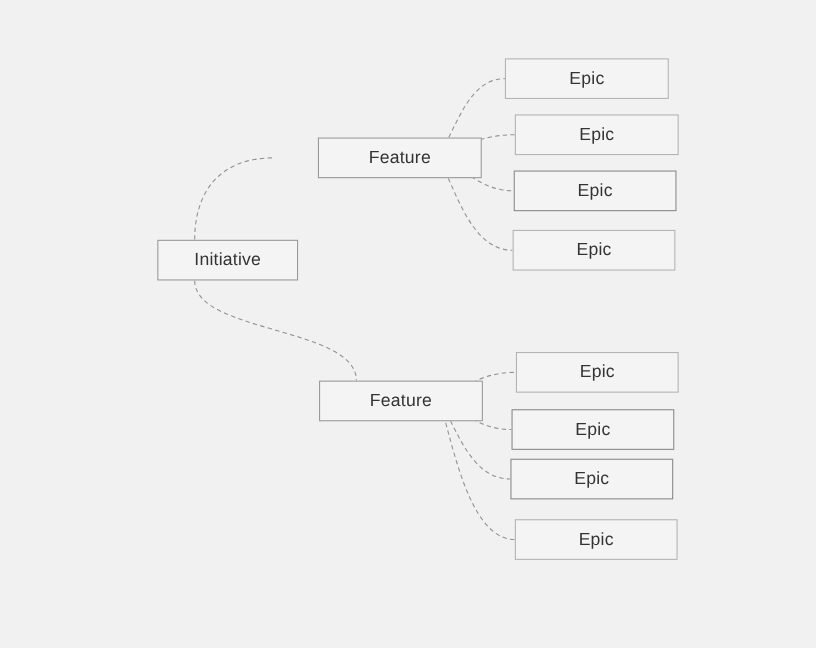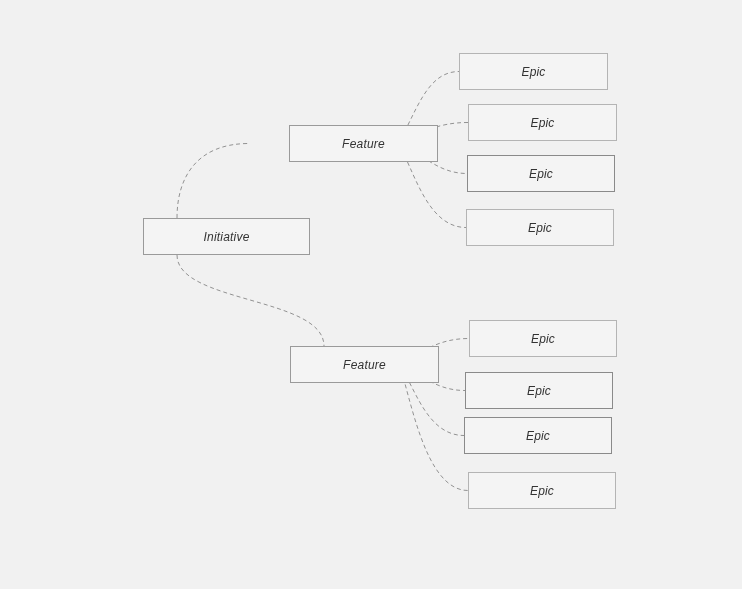--- a/index.html
+++ b/index.html
@@ -34,46 +34,45 @@
     border: 1px solid #b4b4b4;
     box-sizing: border-box;
     display: flex;
     align-items: center;
     justify-content: center;
     cursor: default;
   }
   .node.b-med  { border-color: #9a9a9a; margin-left: 40px; }
   .node.b-dark { border-color: #8a8a8a; }
   .node .label {
-    font-size: 12px;
+    font-size: 16px;
     color: #333333;
     letter-spacing: 0.2px;
     white-space: nowrap;
-    font-style: italic;
   }
 </style>
 </head>
 <body>
 
 <div class="canvas">
 
   <svg class="edge-layer" viewBox="0 0 742 589" xmlns="http://www.w3.org/2000/svg">
     <path d="M 177 218 C 177 176, 198 143.5, 249 143.5"></path>
     <path d="M 177 255 C 177 303, 324 297, 324 346"></path>
     <path d="M 398 143.5 C 416 114, 426 71.5, 459 71.5"></path>
     <path d="M 398 143.5 C 421 133, 437 122.5, 468 122.5"></path>
     <path d="M 398 143.5 C 421 152, 437 173.5, 467 173.5"></path>
     <path d="M 398 143.5 C 413 166, 426 227.5, 466 227.5"></path>
     <path d="M 399 364.5 C 421 353, 437 338.5, 469 338.5"></path>
     <path d="M 399 364.5 C 421 374, 436 390.5, 465 390.5"></path>
     <path d="M 399 364.5 C 414 384, 426 435.5, 464 435.5"></path>
     <path d="M 399 364.5 C 410 392, 424 490.5, 468 490.5"></path>
   </svg>
 
-  <div class="node b-med" style="left:103px; top:218px; width:167px; height:37px;">
+  <div class="node b-med" style="left:103px; top:218px; width:128px; height:37px;">
     <span class="label">Initiative</span>
   </div>
 
   <div class="node b-med" style="left:249px; top:125px; width:149px; height:37px;">
     <span class="label">Feature</span>
   </div>
 
   <div class="node b-med" style="left:250px; top:346px; width:149px; height:37px;">
     <span class="label">Feature</span>
   </div>

